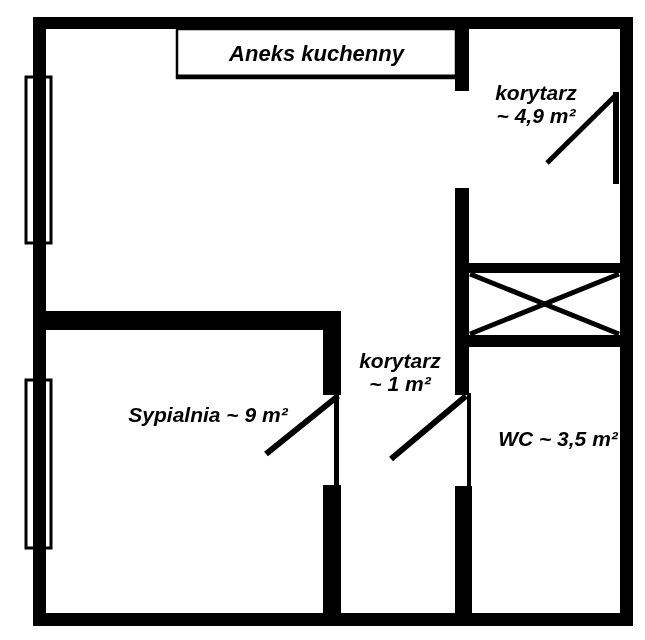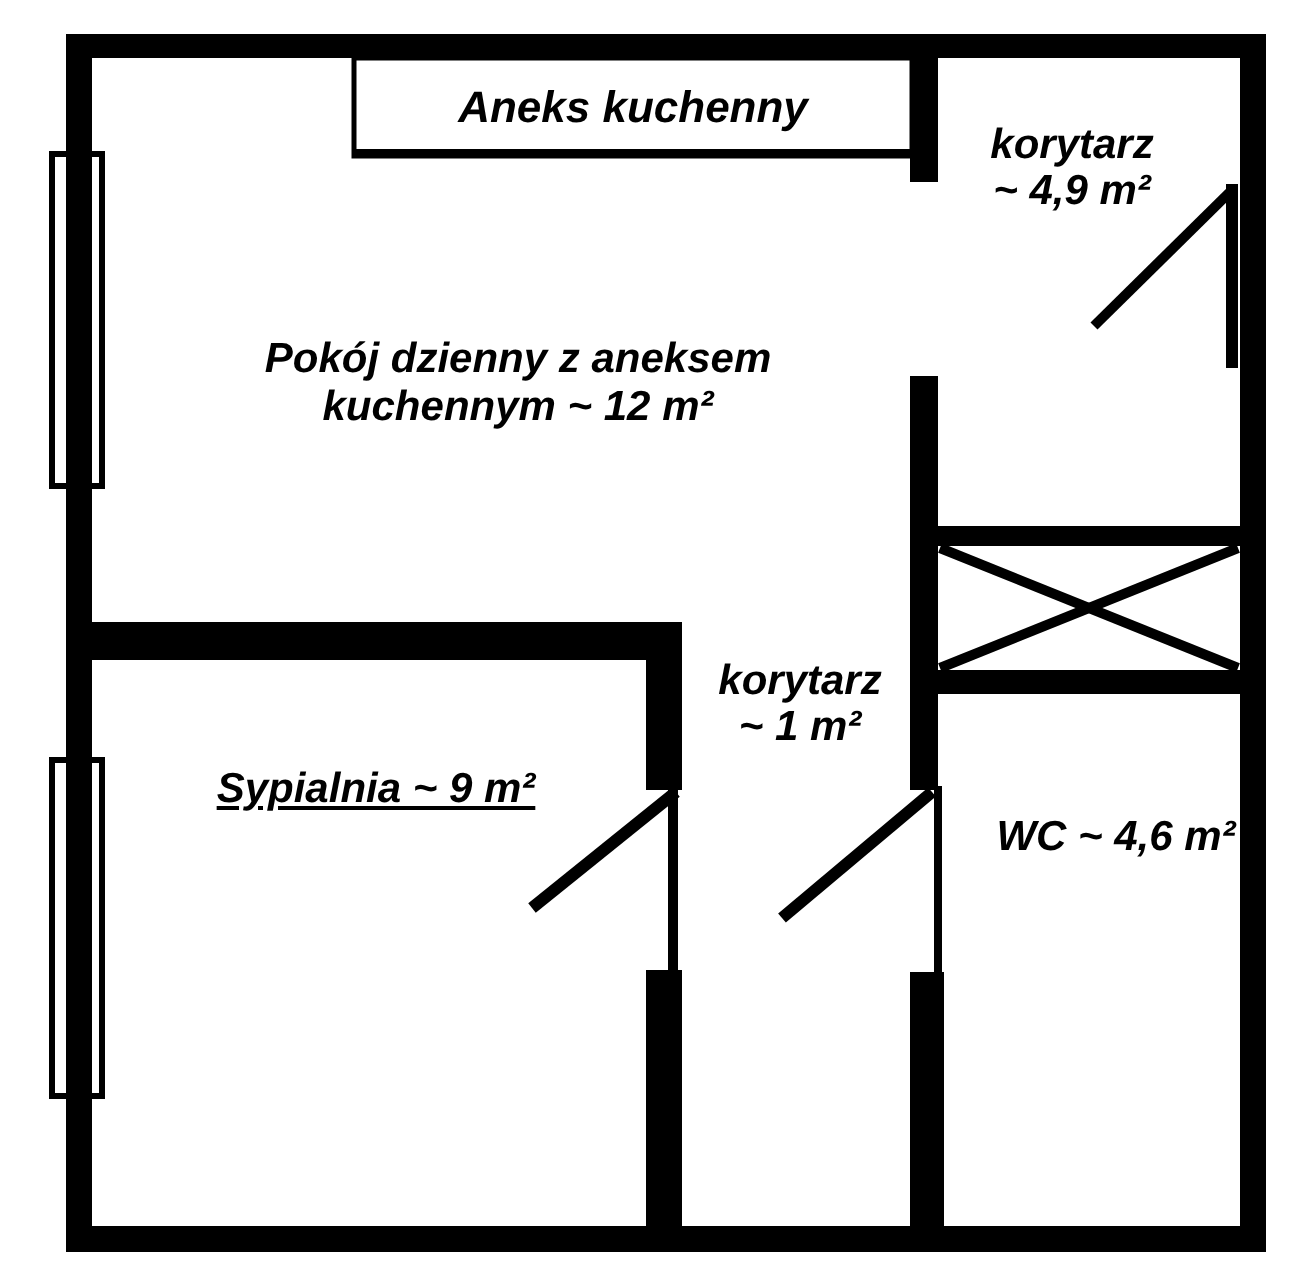--- a/index.html
+++ b/index.html
@@ -20,20 +20,21 @@
   .box-frame { fill: var(--background); stroke: var(--walls); stroke-width: 2.5; }
   .label {
     position: absolute;
     color: var(--text);
     font-weight: bold;
     font-style: italic;
     text-align: center;
     line-height: 24px;
     font-size: 21px;
     white-space: nowrap;
+    margin-top: 20px;
   }
   .label .ln { display:block; }
   .aneks-label {
     position: absolute;
     left: 177px; top: 29px; width: 279px; height: 49px;
     display: flex; align-items: center; justify-content: center;
     color: var(--text); font-weight: bold; font-style: italic;
     font-size: 22px;
   }
 </style>
@@ -77,36 +78,32 @@
 
     <line class="swing" x1="338" y1="396" x2="266" y2="454" stroke-width="6"></line>
 
     <line class="swing" x1="466" y1="396" x2="391" y2="459" stroke-width="6"></line>
   </svg>
 
   <div class="aneks-label">
     <span>Aneks kuchenny</span>
   </div>
 
-  <div class="label" style="left:119px; top:168px; width:280px;">
-    <span class="ln">Pokój dzienny z aneksem</span>
-    <span class="ln">kuchennym ~ 12 m²</span>
-  </div>
 
   <div class="label" style="left:466px; top:61px; width:140px; line-height:23px;">
     <span class="ln">korytarz</span>
     <span class="ln">~ 4,9 m²</span>
   </div>
 
   <div class="label" style="left:340px; top:329px; width:120px; line-height:23px;">
     <span class="ln">korytarz</span>
     <span class="ln">~ 1 m²</span>
   </div>
 
-  <div class="label" style="left:68px; top:383px; width:240px;text-decoration:underline;">
+  <div class="label" style="left:88px; top:383px; width:240px;">
     <span>Sypialnia ~ 9 m²</span>
   </div>
 
   <div class="label" style="left:478px; top:407px; width:160px;">
-    <span>WC ~ 4,6 m²</span>
+    <span>WC ~ 3,5 m²</span>
   </div>
 
 </div>
 
 </body></html>

